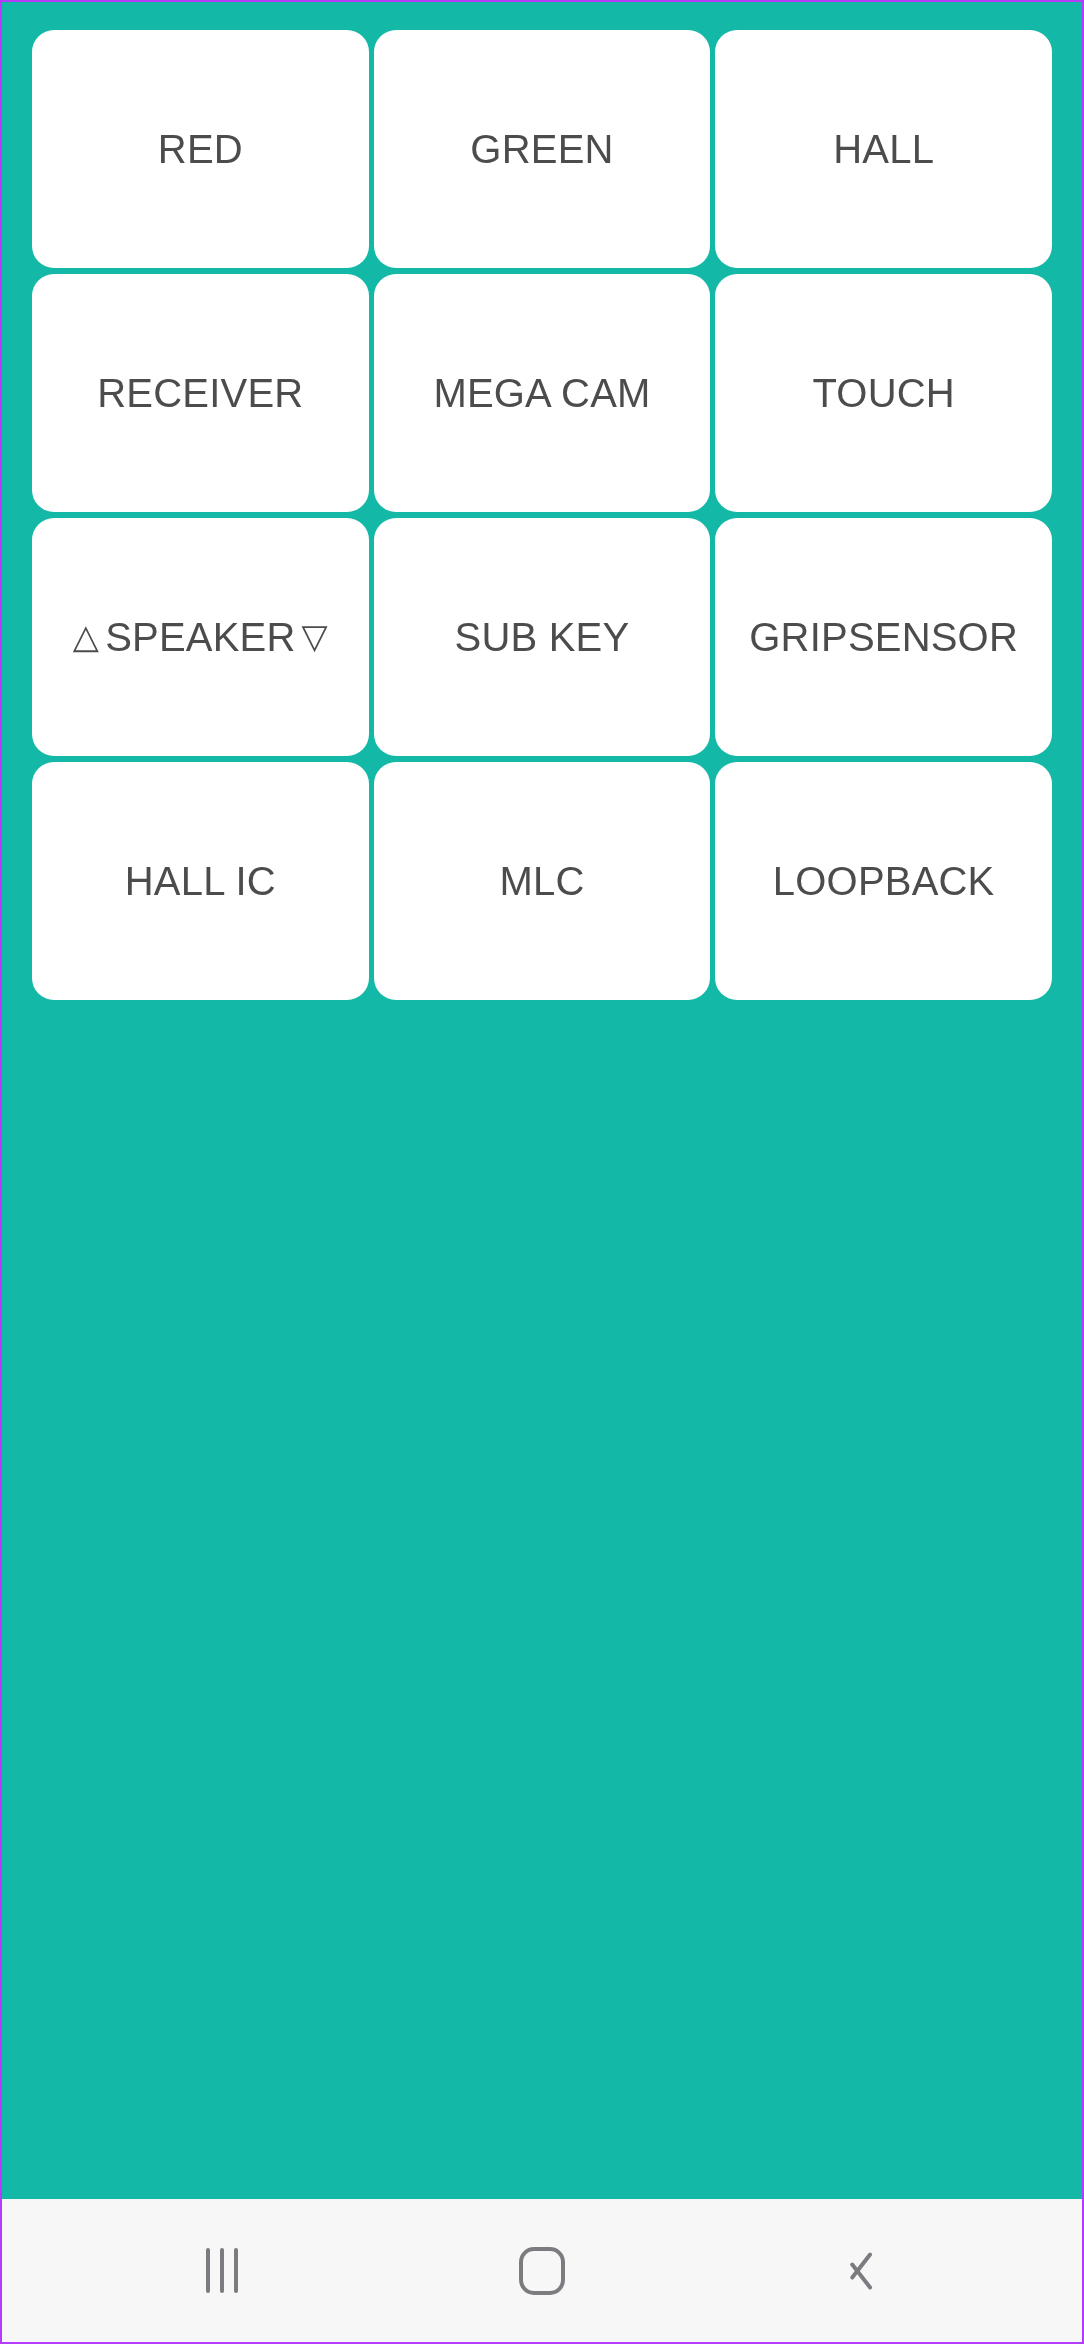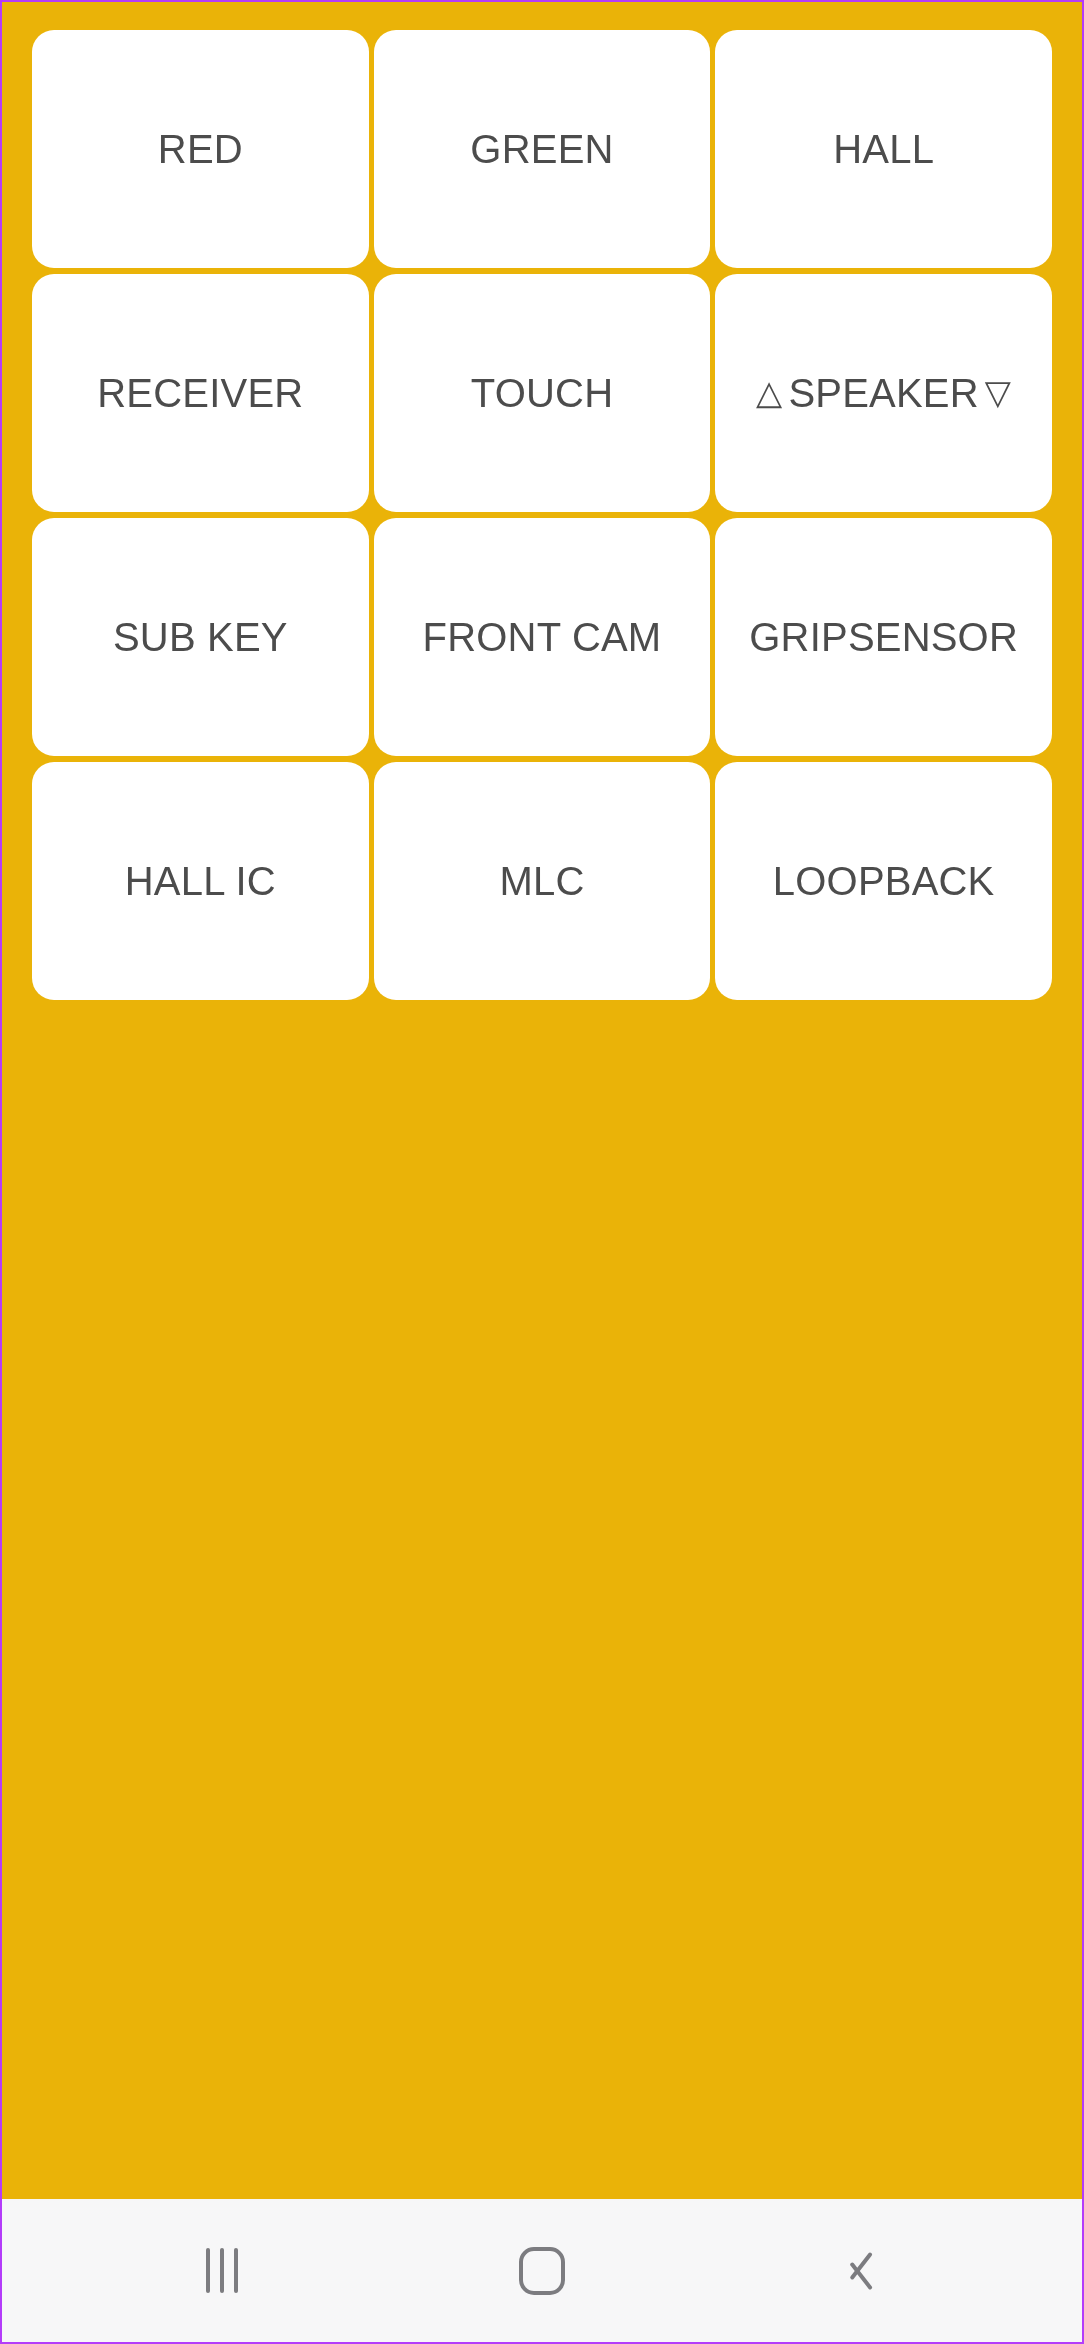--- a/index.html
+++ b/index.html
@@ -14,21 +14,21 @@
   body {
     font-family: "Liberation Sans", sans-serif;
     background: #f2f0f4;
     -webkit-font-smoothing: antialiased;
   }
 
   .screen {
     position: relative;
     width: 1084px;
     height: 2344px;
-    background: #eab308;
+    background: #14b8a6;
     border: 2px solid #b43cfa;
     overflow: hidden;
     display: flex;
     flex-direction: column;
   }
 
   
   .grid-area {
     position: relative;
     flex: 1 1 auto;
@@ -175,38 +175,38 @@
             <span>HALL</span>
           </span>
         </div>
         <div class="cell">
           <span class="label">
             <span>RECEIVER</span>
           </span>
         </div>
         <div class="cell">
           <span class="label">
+            <span>MEGA CAM</span>
+          </span>
+        </div>
+        <div class="cell">
+          <span class="label">
             <span>TOUCH</span>
           </span>
         </div>
         <div class="cell">
           <span class="label">
             <span class="tri left">△</span>
             <span>SPEAKER</span>
             <span class="tri right">▽</span>
           </span>
         </div>
         <div class="cell">
           <span class="label">
             <span>SUB KEY</span>
-          </span>
-        </div>
-        <div class="cell">
-          <span class="label">
-            <span>FRONT CAM</span>
           </span>
         </div>
         <div class="cell">
           <span class="label">
             <span>GRIPSENSOR</span>
           </span>
         </div>
         <div class="cell">
           <span class="label">
             <span>HALL IC</span>

